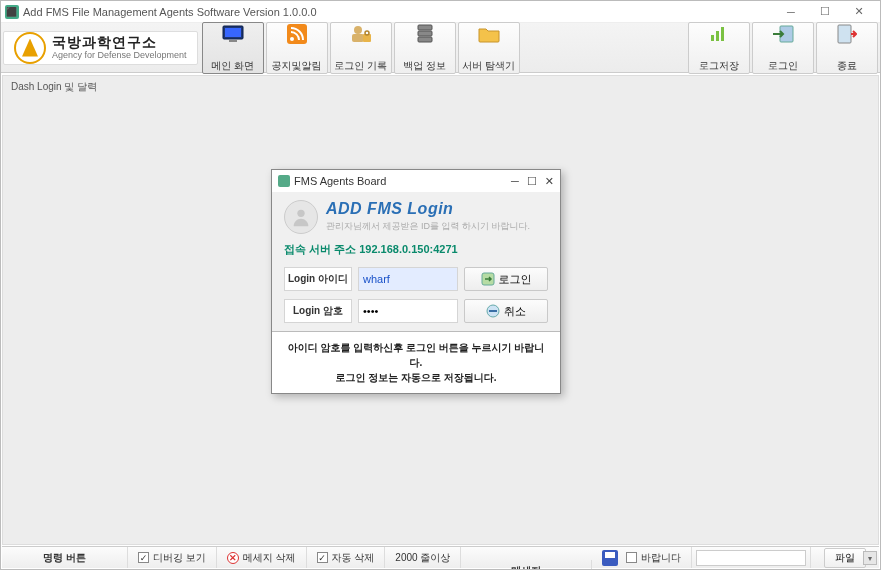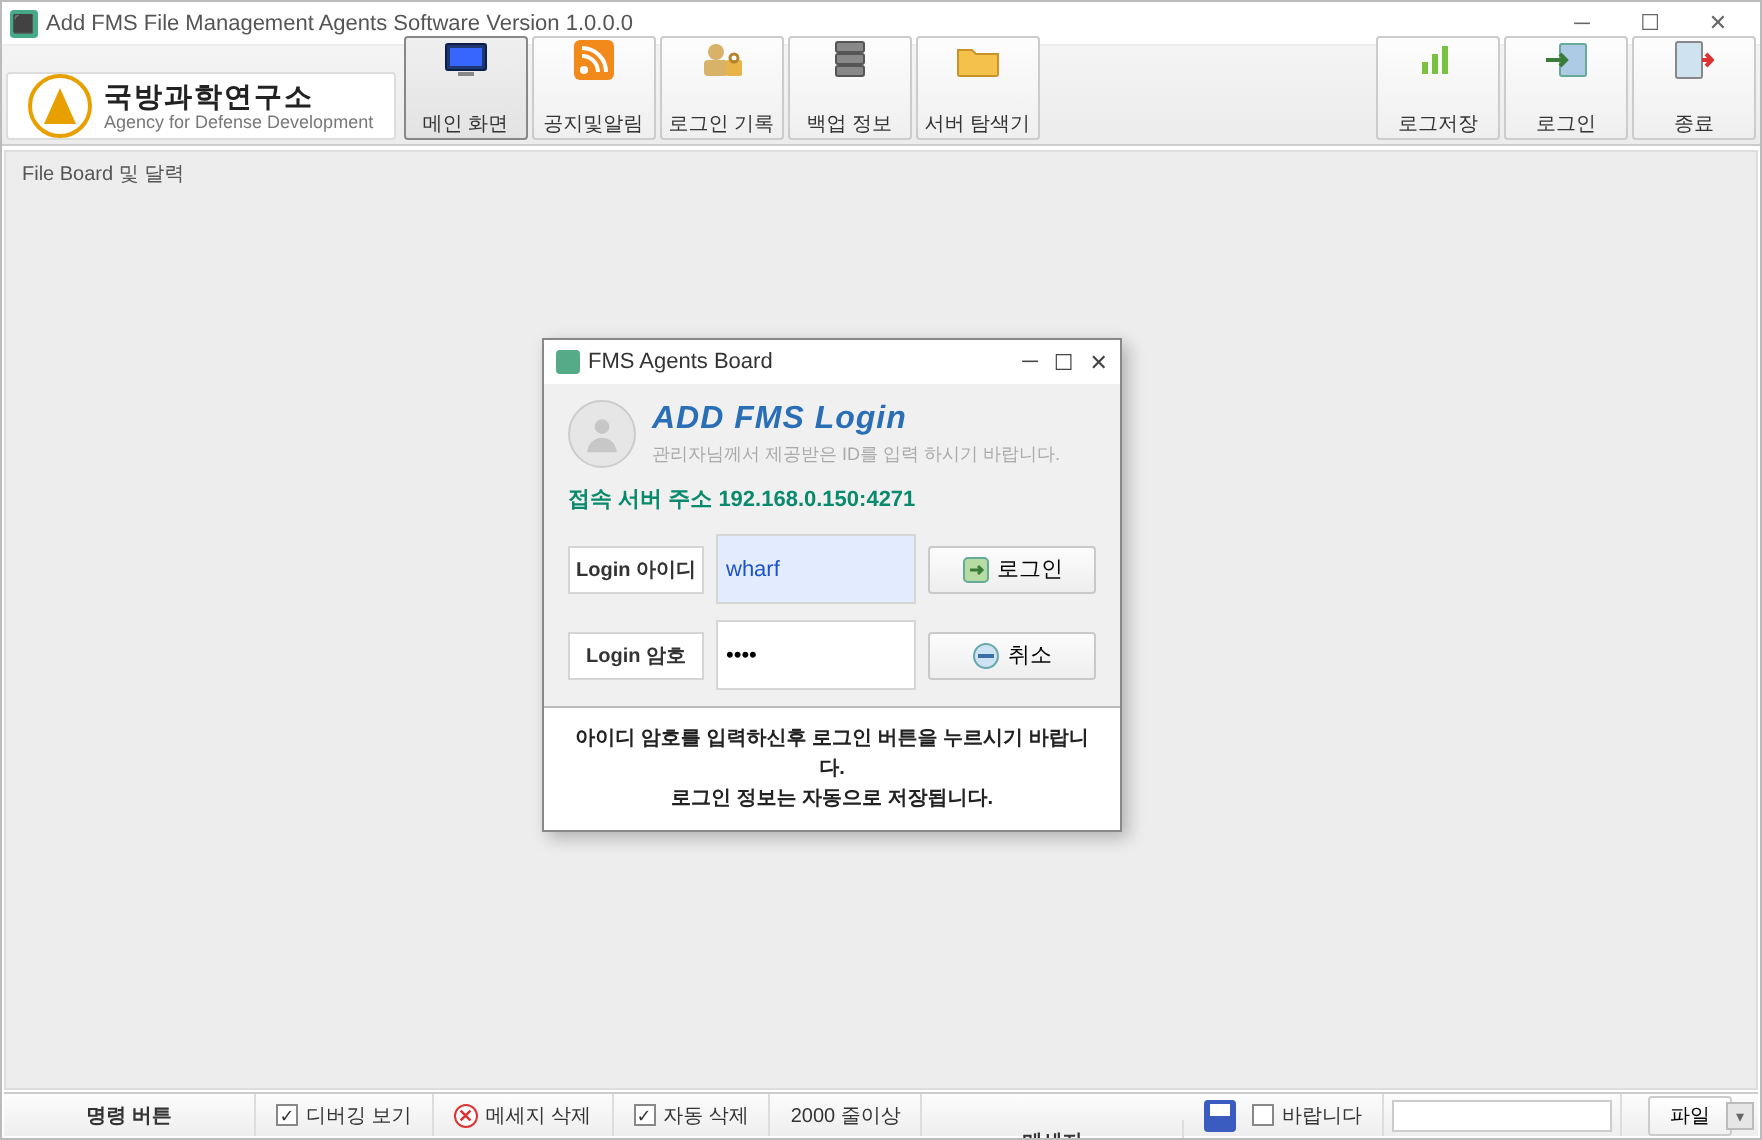--- a/index.html
+++ b/index.html
@@ -32,21 +32,21 @@
 .win-btn {
   width: 34px; height: 20px;
   display: flex; align-items: center; justify-content: center;
   font-size: 11px; color: #666; cursor: pointer;
 }
 .toolbar {
   height: 50px;
   background: linear-gradient(#f4f4f4,#ececec);
   border-bottom: 1px solid #ccc;
   display: flex;
-  align-items: flex-end;
+  align-items: center;
   padding: 2px;
   gap: 2px;
 }
 .brand {
   display: flex; align-items: center;
   padding: 0 10px;
   border: 1px solid #ddd;
   background:#fff;
   border-radius:2px;
   margin-right:2px;
@@ -96,38 +96,38 @@
   display:flex;align-items:center;padding:0 6px;
   font-size:11px;color:#333;
 }
 .modal-titlebar .micon{
   width:12px;height:12px;background:#5a8;border-radius:2px;margin-right:4px;
 }
 .modal-titlebar .mtitle{flex:1;}
 .modal-win{display:flex;gap:8px;}
 .modal-win span{color:#444;cursor:pointer;font-size:11px;}
 .modal-body{padding:8px 12px 10px;}
-.login-head{display:flex;gap:8px;align-items:center;margin-bottom:8px;}
+.login-head{display:flex;gap:8px;align-items:flex-start;margin-bottom:8px;}
 .avatar{
   width:34px;height:34px;border-radius:50%;
   background:#e6e6e6;border:1px solid #ccc;
   display:flex;align-items:center;justify-content:center;
 }
 .avatar svg{width:22px;height:22px;}
 .login-title{font-size:16px;font-weight:bold;color:#2a6fb5;font-style:italic;letter-spacing:0.5px;}
 .login-sub{font-size:9px;color:#aaa;margin-top:2px;}
 .server{font-size:11px;color:#0a8a6c;font-weight:bold;margin:6px 0 10px;}
 .login-row{display:flex;align-items:center;gap:6px;margin-bottom:8px;}
 .login-label{
   width:68px;height:24px;background:#fff;border:1px solid #d5d5d5;
   display:flex;align-items:center;justify-content:center;
   font-size:10px;font-weight:bold;color:#333;
 }
 .login-input{
-  width:100px;height:35px;border:1px solid #d5d5d5;
+  width:100px;height:24px;border:1px solid #d5d5d5;
   padding:0 4px;font-size:11px;background:#fff;
 }
 .login-input.id { color:#1a52c9;background:#e3ecff;}
 .login-action{
   flex:1;height:24px;border:1px solid #c9c9c9;border-radius:2px;
   background:linear-gradient(#fcfcfc,#eee);
   display:flex;align-items:center;justify-content:center;gap:4px;
   font-size:11px;cursor:pointer;
 }
 .login-foot{
@@ -258,21 +258,21 @@
       <svg width="20" height="20">
           <rect x="1" y="1" width="13" height="18" rx="1" fill="#cfe2f0" stroke="#888"></rect>
           <path d="M14 10h5M16 7l3 3-3 3" fill="none" stroke="#d33" stroke-width="2"></path>
         </svg>
     </div>
     <div class="tlabel">종료</div>
   </div>
 </div>
 
 <div class="content">
-  <div class="breadcrumb">File Board 및 달력</div>
+  <div class="breadcrumb">Dash Login 및 달력</div>
 </div>
 
 <div class="modal">
   <div class="modal-titlebar">
     <span class="micon"></span>
     <span class="mtitle">FMS Agents Board</span>
     <div class="modal-win">
       <span>─</span>
       <span>☐</span>
       <span>✕</span>

